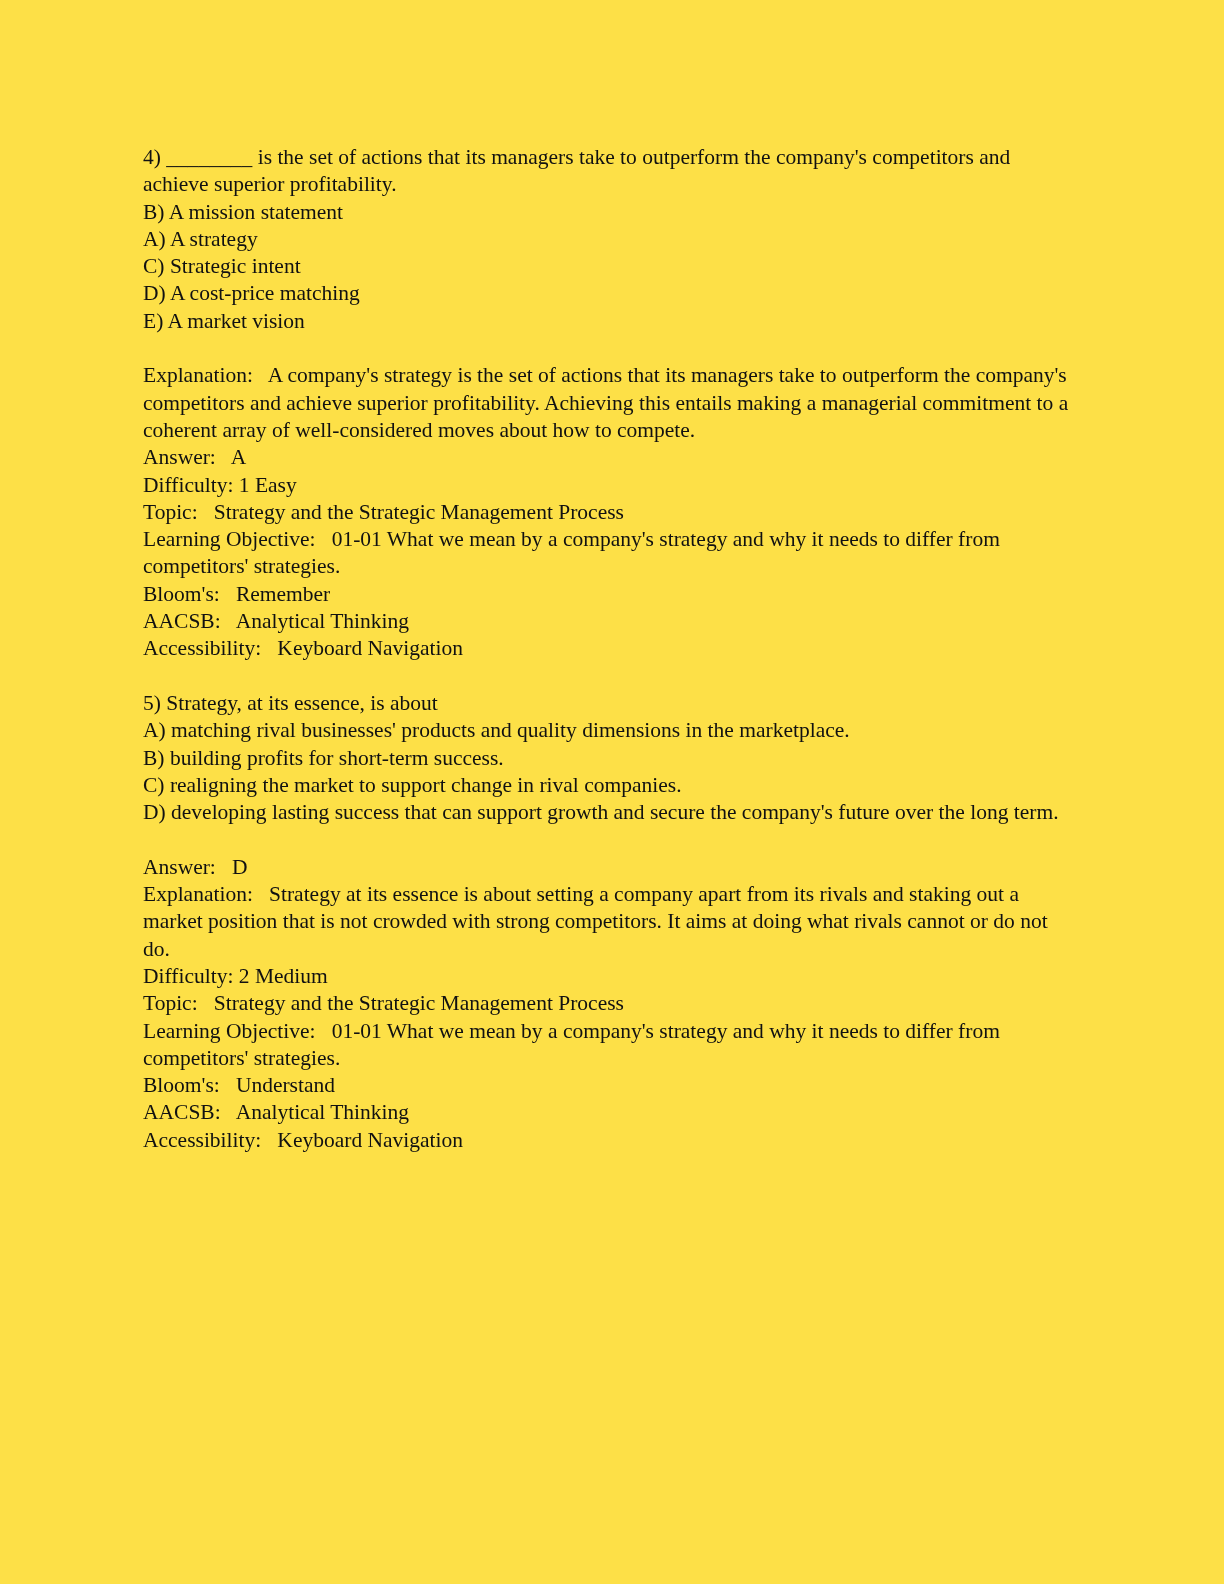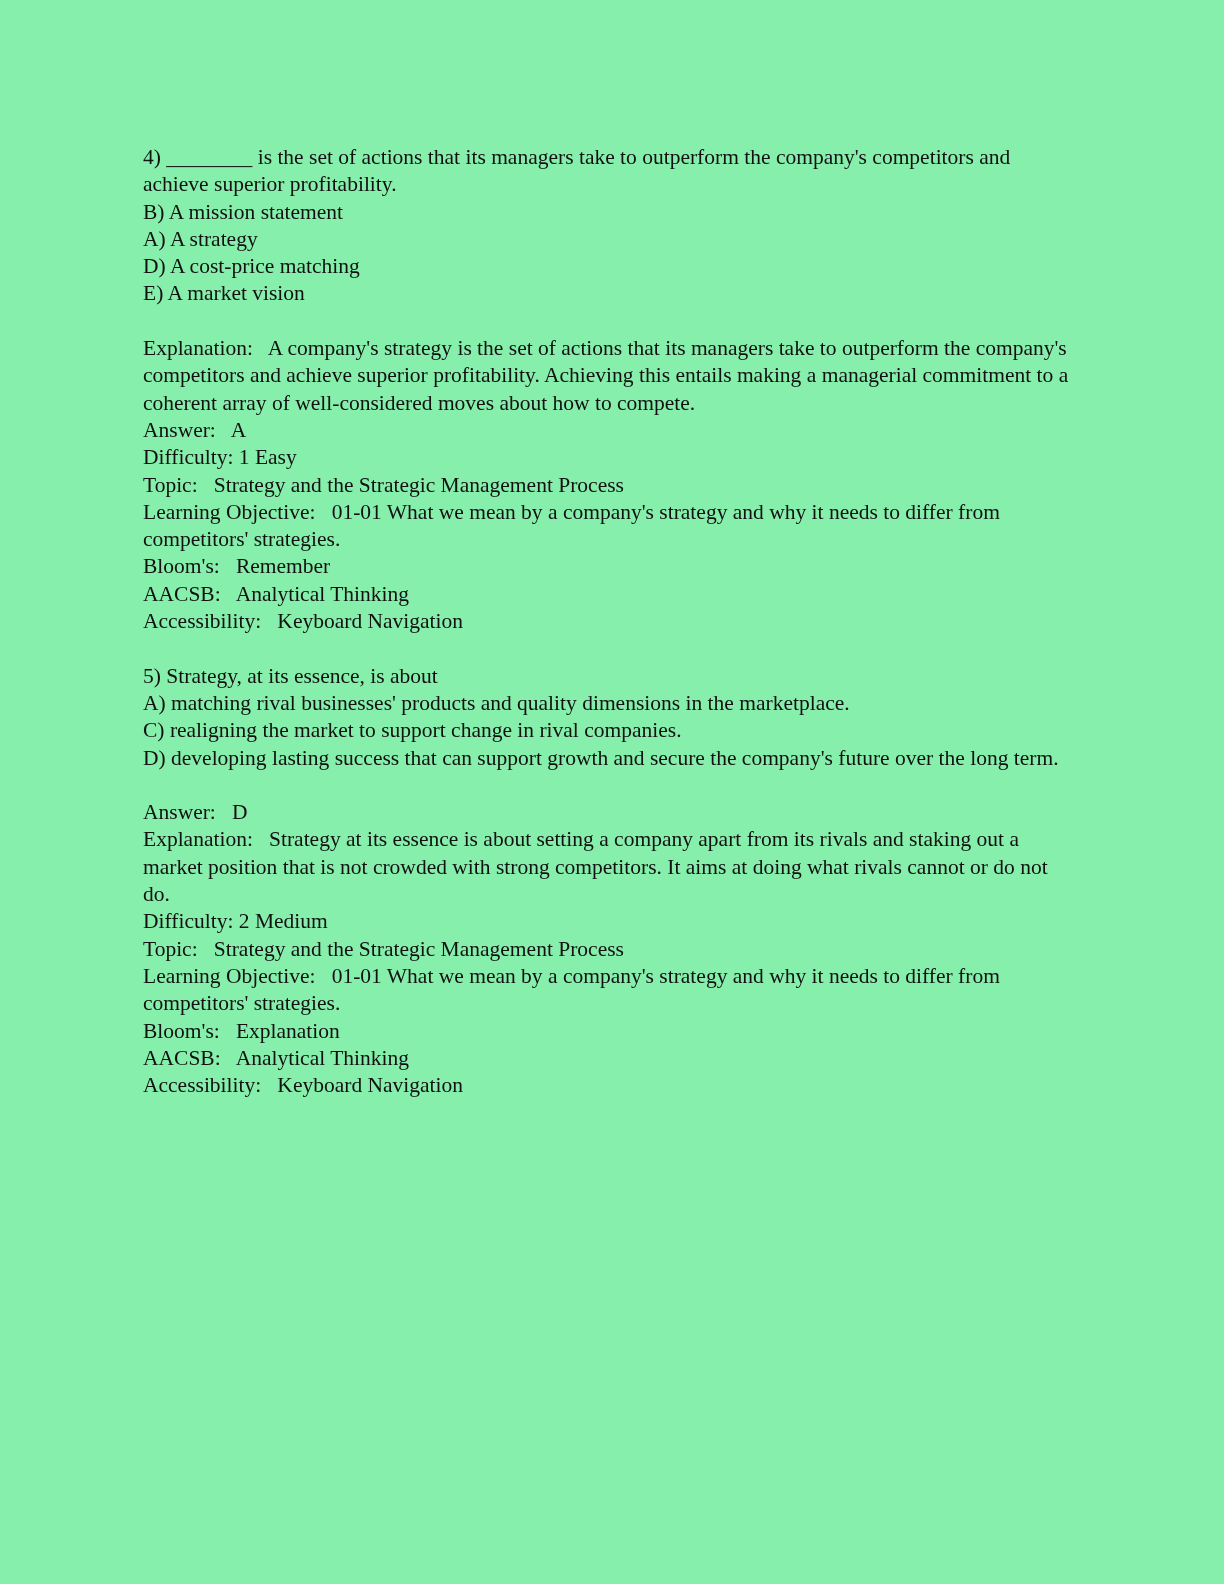--- a/index.html
+++ b/index.html
@@ -14,21 +14,21 @@
       overflow: hidden;
       font-family: "Liberation Serif", "DejaVu Serif", serif;
       font-size: 21.5px;
       color: #111111;
     }
     .page {
       position: absolute;
       left: 0; top: 0;
       width: 1224px;
       height: 1584px;
-      background: #86efac;
+      background: #fde047;
     }
     .content {
       position: absolute;
       left: 143px;
       top: 144px;
       width: 930px;
       line-height: 27.3px;
     }
     .question-block { margin: 0; }
     .line { white-space: pre-wrap; display: block; min-height: 27.3px; }
@@ -38,45 +38,47 @@
 </head>
 <body>
 
 <div class="page">
   <div class="content">
 
     <div class="question-block">
       <div class="line"><span>4)</span> <span>________ is the set of actions that its managers take to outperform the company's competitors and achieve superior profitability.</span></div>
       <div class="line"><span>B)</span> <span>A mission statement</span></div>
       <div class="line"><span>A)</span> <span>A strategy</span></div>
+      <div class="line"><span>C)</span> <span>Strategic intent</span></div>
       <div class="line"><span>D)</span> <span>A cost-price matching</span></div>
       <div class="line"><span>E)</span> <span>A market vision</span></div>
       <div class="gap"></div>
       <div class="line"><span class="label">Explanation:</span>   <span>A company's strategy is the set of actions that its managers take to outperform the company's competitors and achieve superior profitability. Achieving this entails making a managerial commitment to a coherent array of well-considered moves about how to compete.</span></div>
       <div class="line"><span class="label">Answer:</span>   <span>A</span></div>
       <div class="line"><span class="label">Difficulty:</span> <span>1 Easy</span></div>
       <div class="line"><span class="label">Topic:</span>   <span>Strategy and the Strategic Management Process</span></div>
       <div class="line"><span class="label">Learning Objective:</span>   <span>01-01 What we mean by a company's strategy and why it needs to differ from competitors' strategies.</span></div>
       <div class="line"><span class="label">Bloom's:</span>   <span>Remember</span></div>
       <div class="line"><span class="label">AACSB:</span>   <span>Analytical Thinking</span></div>
       <div class="line"><span class="label">Accessibility:</span>   <span>Keyboard Navigation</span></div>
     </div>
 
     <div class="gap"></div>
 
     <div class="question-block">
       <div class="line"><span>5)</span> <span>Strategy, at its essence, is about</span></div>
       <div class="line"><span>A)</span> <span>matching rival businesses' products and quality dimensions in the marketplace.</span></div>
+      <div class="line"><span>B)</span> <span>building profits for short-term success.</span></div>
       <div class="line"><span>C)</span> <span>realigning the market to support change in rival companies.</span></div>
       <div class="line"><span>D)</span> <span>developing lasting success that can support growth and secure the company's future over the long term.</span></div>
       <div class="gap"></div>
       <div class="line"><span class="label">Answer:</span>   <span>D</span></div>
       <div class="line"><span class="label">Explanation:</span>   <span>Strategy at its essence is about setting a company apart from its rivals and staking out a market position that is not crowded with strong competitors. It aims at doing what rivals cannot or do not do.</span></div>
       <div class="line"><span class="label">Difficulty:</span> <span>2 Medium</span></div>
       <div class="line"><span class="label">Topic:</span>   <span>Strategy and the Strategic Management Process</span></div>
       <div class="line"><span class="label">Learning Objective:</span>   <span>01-01 What we mean by a company's strategy and why it needs to differ from competitors' strategies.</span></div>
-      <div class="line"><span class="label">Bloom's:</span>   <span>Explanation</span></div>
+      <div class="line"><span class="label">Bloom's:</span>   <span>Understand</span></div>
       <div class="line"><span class="label">AACSB:</span>   <span>Analytical Thinking</span></div>
       <div class="line"><span class="label">Accessibility:</span>   <span>Keyboard Navigation</span></div>
     </div>
 
   </div>
 </div>
 
 </body></html>

